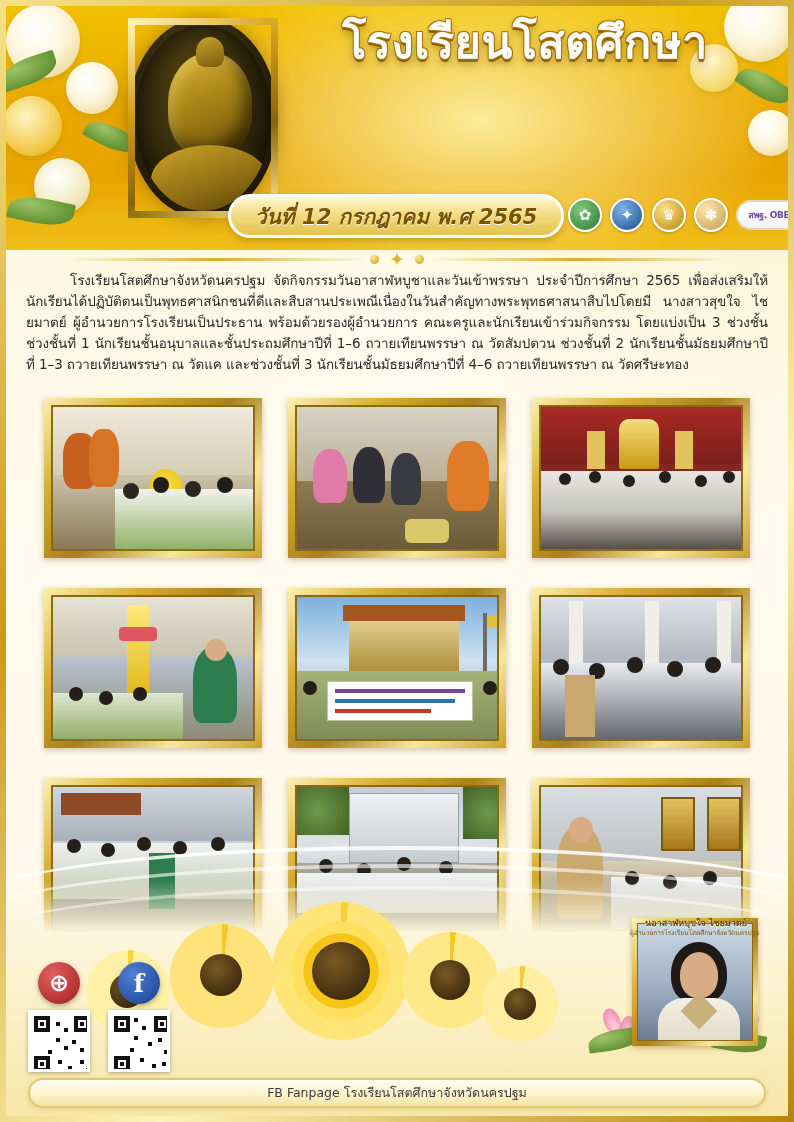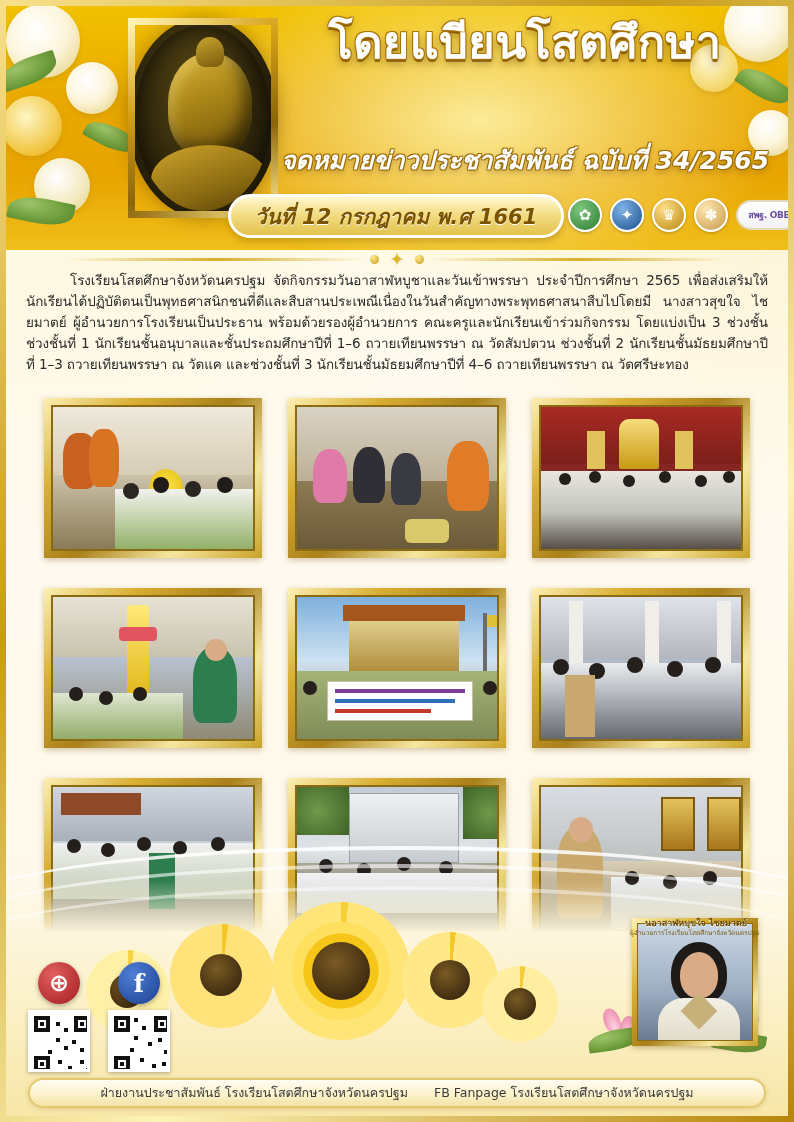--- a/index.html
+++ b/index.html
@@ -345,27 +345,26 @@
     <div class="hdr-flower" style="left:690px; top:44px;  width:48px; height:48px; background:radial-gradient(circle at 40% 35%,#fff8d5,#f3d667 70%,#d9b226 100%);"></div>
     <div class="leaf" style="left:736px; top:74px; width:56px; height:24px; transform:rotate(34deg);"></div>
     <div class="hdr-flower" style="left:748px; top:110px; width:46px; height:46px;"></div>
 
     <div class="medallion">
       <div class="buddha-head"></div>
       <div class="buddha-body"></div>
     </div>
 
     <div class="title-wrap">
-      <div class="title-l1">โดยแบียนโสตศึกษา</div>
-    </div>
-
-    <div class="subtitle">จดหมายข่าวประชาสัมพันธ์ ฉบับที่ 34/2565</div>
+      <div class="title-l1">โรงเรียนโสตศึกษา</div>
+    </div>
+
 
     <div class="date-ribbon">
-      <span>วันที่ 12 กรกฎาคม พ.ศ 1661</span>
+      <span>วันที่ 12 กรกฎาคม พ.ศ 2565</span>
     </div>
 
     <div class="logos">
       <div class="logo-circle logo-green">✿</div>
       <div class="logo-circle logo-blue">✦</div>
       <div class="logo-circle logo-gold">♛</div>
       <div class="logo-circle logo-tan">✽</div>
       <div class="logo-pill">สพฐ. OBEC</div>
     </div>
   </div>
@@ -613,17 +612,16 @@
       <div class="pf-hair"></div>
       <div class="pf-face"></div>
       <div class="pf-body"></div>
       <div class="pf-collar"></div>
     </div>
   </div>
   <div class="portrait-name">นอาสาฬหบุขใจ ไชยมาตย์</div>
   <div class="portrait-role">ผู้อำนวยการโรงเรียนโสตศึกษาจังหวัดนครปฐม</div>
 
   <div class="footer">
-    <span>ฝ่ายงานประชาสัมพันธ์ โรงเรียนโสตศึกษาจังหวัดนครปฐม</span>
     <span>FB Fanpage โรงเรียนโสตศึกษาจังหวัดนครปฐม</span>
   </div>
 
 </div>
 
 </body></html>

